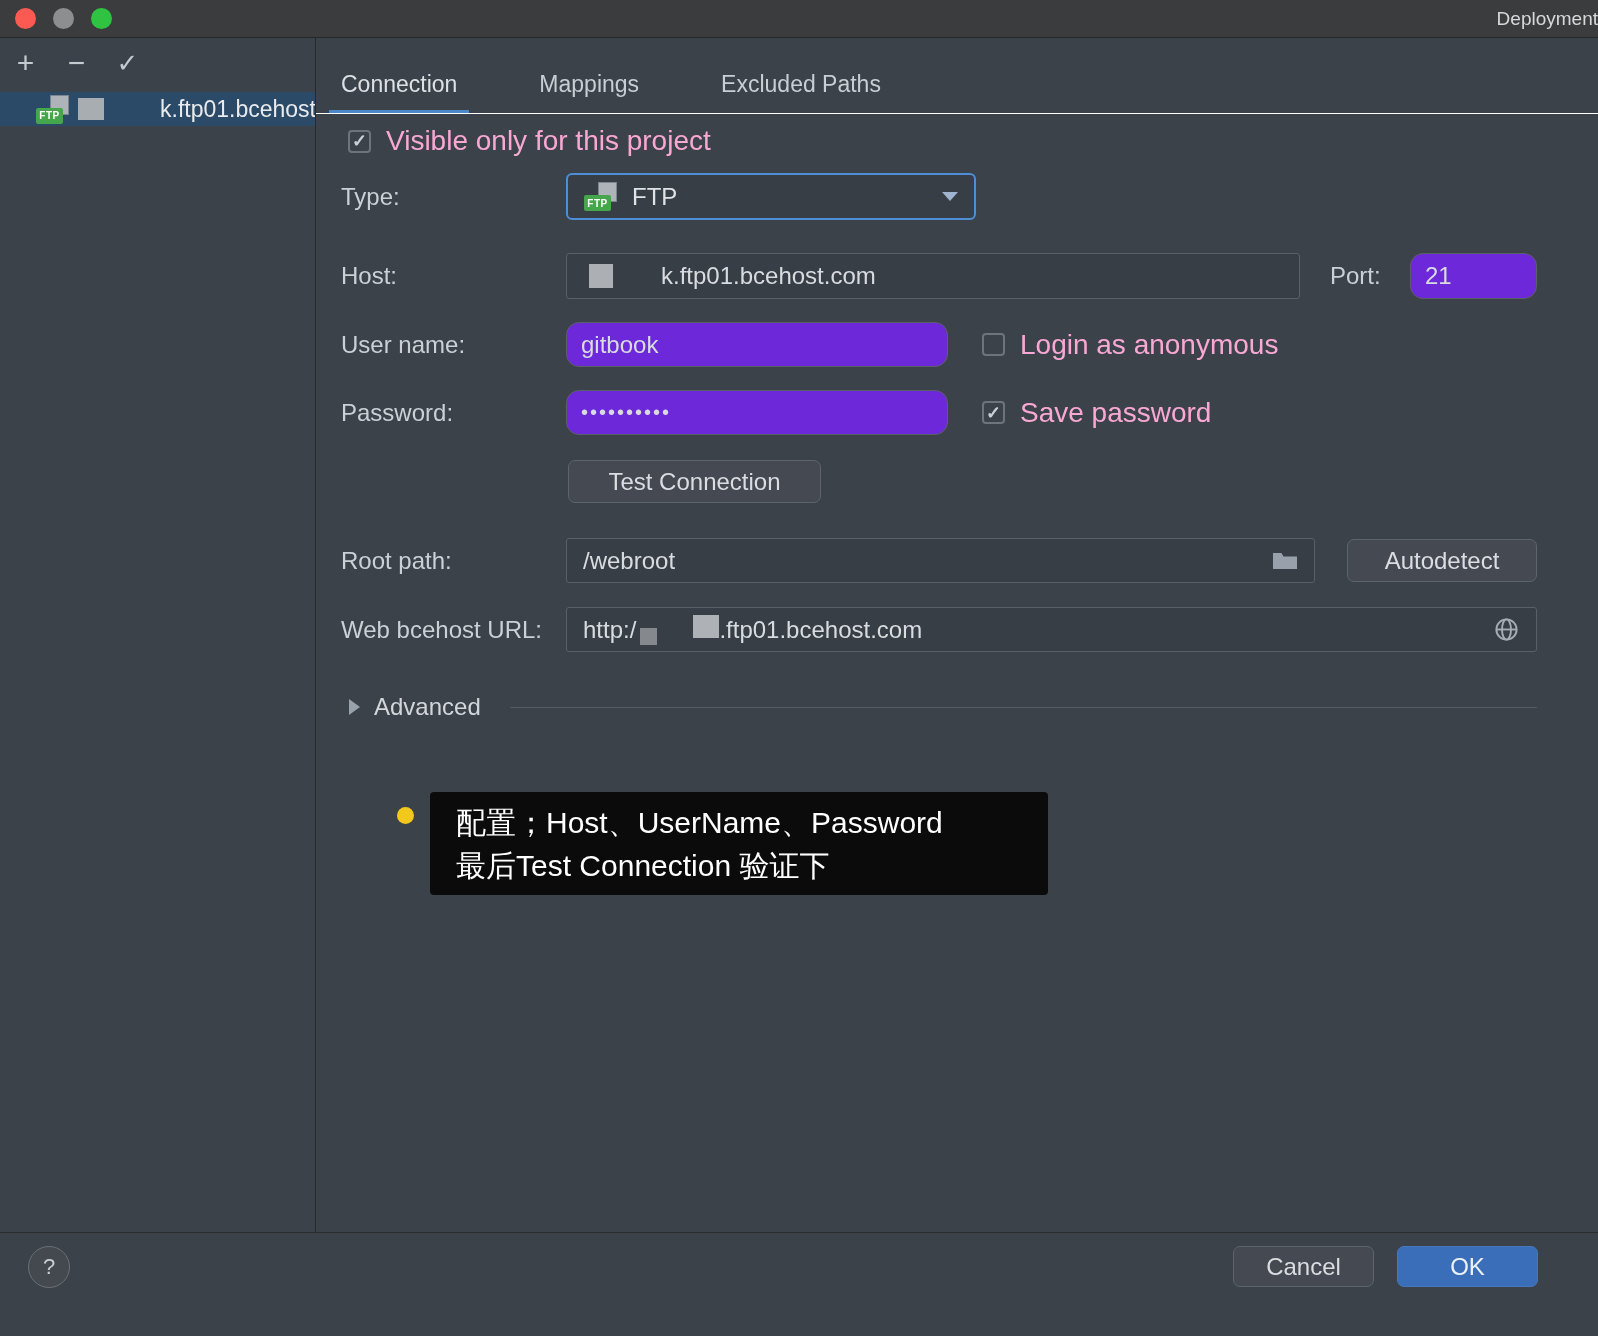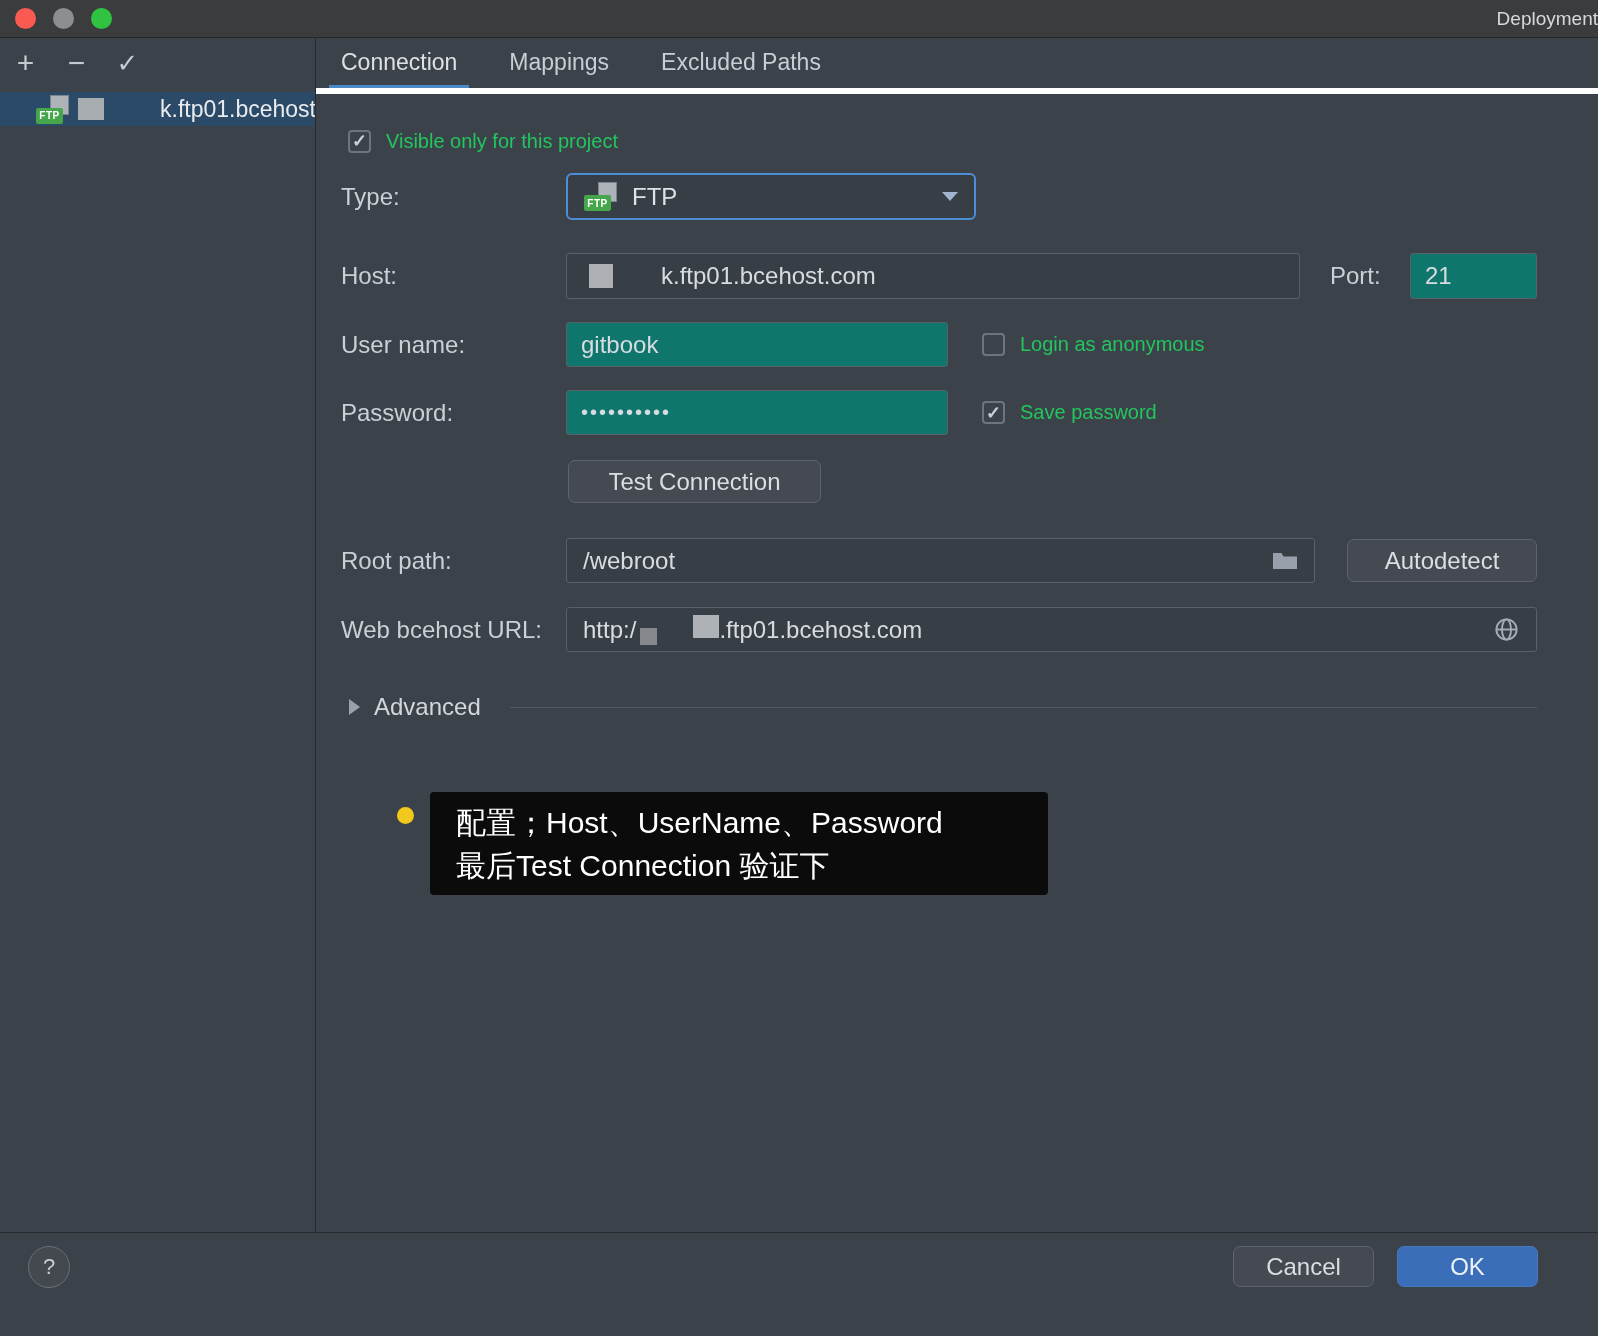--- a/index.html
+++ b/index.html
@@ -31,41 +31,41 @@
   .ftp-icon .ftp-doc{position:absolute;right:3px;top:0;width:19px;height:20px;background:#ADB3B9;
     border:1px solid #7E848B;box-sizing:border-box;}
   .ftp-icon .ftp-badge{position:absolute;left:0;bottom:0;width:27px;height:16px;background:#46A64B;
     border-radius:2px;color:#fff;font-size:10px;font-weight:bold;letter-spacing:.5px;
     display:flex;align-items:center;justify-content:center;}
   .server-row .ftp-icon{margin-left:36px;}
   .redact{flex:none;}
   .redact.r-side{margin-left:6px;width:26px;height:22px;background:#A8ADB2;}
 
   
-  .tabbar{position:absolute;left:316px;top:36px;width:1282px;height:58px;box-sizing:border-box;
-    border-bottom:6px solid #ffffff;display:flex;padding-left:13px;}
+  .tabbar{position:absolute;left:316px;top:56px;width:1282px;height:58px;box-sizing:border-box;
+    border-bottom:1px solid #ffffff;display:flex;padding-left:13px;gap:30px;}
   .tab{height:100%;display:flex;align-items:center;padding:0 12px;margin-right:28px;
     font-size:23px;color:#C9CED5;}
   .tab.active{color:#DDE1E6;box-shadow:inset 0 -3px 0 #4A88C7;}
 
   
   .flabel{position:absolute;font-size:24px;color:#CBD0D7;}
   .l-type{left:341px;top:173px;line-height:47px;}
   .l-host{left:341px;top:253px;line-height:46px;}
   .l-port{left:1330px;top:253px;line-height:46px;}
   .l-user{left:341px;top:322px;line-height:45px;}
   .l-pass{left:341px;top:390px;line-height:45px;}
   .l-root{left:341px;top:538px;line-height:45px;text-align:center;}
   .l-url{left:341px;top:607px;line-height:45px;}
 
   .checkbox{width:23px;height:23px;box-sizing:border-box;border:2px solid #6E747C;border-radius:4px;
     display:flex;align-items:center;justify-content:center;color:#CBD0D7;font-size:18px;
     font-weight:bold;line-height:1;flex:none;background:transparent;}
   .cbrow{position:absolute;display:flex;align-items:center;gap:15px;}
-  .cbrow .label{font-size:20px;color:#22c55e;}
+  .cbrow .label{font-size:28px;color:#f9a8d4;}
   .row-visible{left:348px;top:128px;height:26px;}
   .row-anon{left:982px;top:322px;height:45px;}
   .row-save{left:982px;top:390px;height:45px;}
 
   .type-select{position:absolute;left:566px;top:173px;width:410px;height:47px;box-sizing:border-box;
     border:2px solid #4E8ED6;border-radius:6px;background:#383E45;display:flex;align-items:center;
     padding:0 16px;}
   .type-value{margin-left:12px;font-size:24px;color:#DFE2E6;}
   .chevron{margin-left:auto;width:0;height:0;border-left:8px solid transparent;
     border-right:8px solid transparent;border-top:9px solid #9FB4CE;}
@@ -74,22 +74,22 @@
     border-radius:3px;display:flex;align-items:center;font-size:24px;color:#D8DCE1;}
   .host-field{left:566px;top:253px;width:734px;height:46px;padding:0 16px;}
   .redact.r-host{width:24px;height:24px;background:#ACAFB3;margin-left:6px;}
   .host-field .field-text{margin-left:48px;}
   .root-field{left:566px;top:538px;width:749px;height:45px;padding:16px 16px;}
   .url-field{left:566px;top:607px;width:971px;height:45px;padding:0 16px;}
   .redact.r-url1{width:17px;height:17px;background:#85898E;margin-left:4px;margin-top:14px;}
   .redact.r-url2{width:26px;height:23px;background:#AEB1B5;margin-left:36px;margin-top:-6px;}
   .folder,.globe{margin-left:auto;display:flex;align-items:center;}
 
-  .input{position:absolute;box-sizing:border-box;background:#0f766e;border:1px solid #5A6068;
-    border-radius:3px;color:#D8DCE1;font-size:24px;padding:8px 14px;font-family:inherit;outline:none;}
+  .input{position:absolute;box-sizing:border-box;background:#6d28d9;border:1px solid #5A6068;
+    border-radius:13px;color:#D8DCE1;font-size:24px;padding:8px 14px;font-family:inherit;outline:none;}
   .port-input{left:1410px;top:253px;width:127px;height:46px;}
   .user-input{left:566px;top:322px;width:382px;height:45px;}
   .pass-input{left:566px;top:390px;width:382px;height:45px;font-size:20px;letter-spacing:2px;}
 
   .btn{box-sizing:border-box;background:#454A52;border:1px solid #5E646C;border-radius:7px;
     color:#DADDE2;font-size:24px;font-family:inherit;display:flex;align-items:center;
     justify-content:center;padding:0;cursor:default;}
   .test-btn{position:absolute;left:568px;top:460px;width:253px;height:43px;}
   .autodetect-btn{position:absolute;left:1347px;top:539px;width:190px;height:43px;}
 

